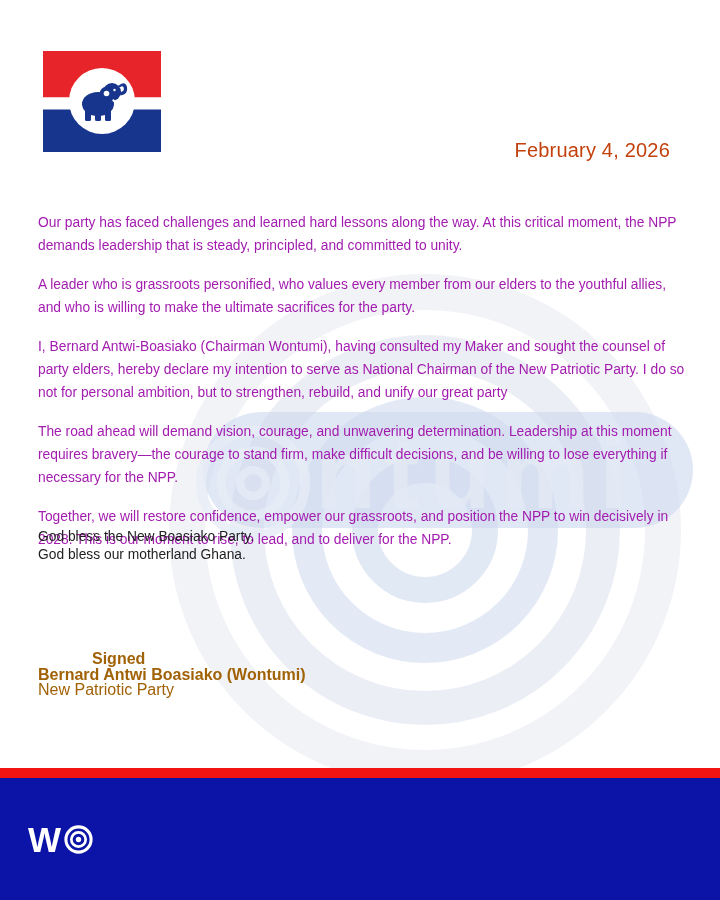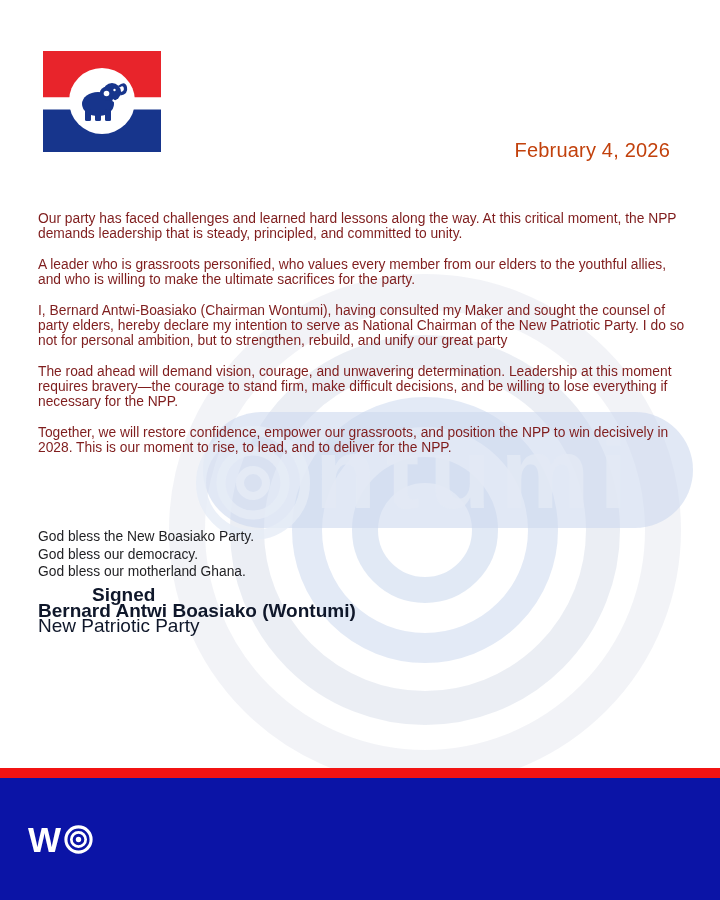--- a/index.html
+++ b/index.html
@@ -14,26 +14,26 @@
 
   
   .flag{position:absolute;left:43px;top:51px;width:118px;height:101px;}
 
   
   .date{position:absolute;top:139px;left:0;width:670px;text-align:right;
         font-size:20px;letter-spacing:.2px;color:#c2410c;}
 
   
   .letter{position:absolute;top:211px;left:38px;width:652px;
-          font-size:13.8px;line-height:15px;color:#7f1d1d;}
+          font-size:13.8px;line-height:23px;color:#a21caf;}
   .letter p{margin:0 0 16px 0;}
 
   .blessings{position:absolute;top:528px;left:38px;font-size:13.8px;line-height:17.6px;color:#1f1f22;}
 
-  .signature{position:absolute;top:588px;left:38px;font-size:19px;line-height:14.8px;color:#0f172a;}
+  .signature{position:absolute;top:652px;left:38px;font-size:16px;line-height:14.8px;color:#a16207;}
   .sig-label{font-weight:bold;margin-left:54px;margin-bottom:1px;}
   .sig-name{font-weight:bold;}
 
   
   .footer-stripe{position:absolute;left:0;top:768px;width:720px;height:10px;background:#f21313;}
   .footer-band{position:absolute;left:0;top:778px;width:720px;height:122px;background:#0b14a6;
                display:flex;align-items:center;justify-content:space-between;
                padding:0 58px 0 28px;box-sizing:border-box;color:#fff;}
   .brand{display:flex;align-items:center;font-size:35px;font-weight:bold;letter-spacing:.5px;line-height:1;}
   .brand .o-target{margin:0 1px;}
@@ -91,21 +91,20 @@
     <div class="letter">
       <p>Our party has faced challenges and learned hard lessons along the way. At this critical moment, the NPP demands leadership that is steady, principled, and committed to unity.</p>
       <p>A leader who is grassroots personified, who values every member from our elders to the youthful allies, and who is willing to make the ultimate sacrifices for the party.</p>
       <p>I, Bernard Antwi-Boasiako (Chairman Wontumi), having consulted my Maker and sought the counsel of party elders, hereby declare my intention to serve as National Chairman of the New Patriotic Party. I do so not for personal ambition, but to strengthen, rebuild, and unify our great party</p>
       <p>The road ahead will demand vision, courage, and unwavering determination. Leadership at this moment requires bravery—the courage to stand firm, make difficult decisions, and be willing to lose everything if necessary for the NPP.</p>
       <p>Together, we will restore confidence, empower our grassroots, and position the NPP to win decisively in 2028. This is our moment to rise, to lead, and to deliver for the NPP.</p>
     </div>
 
     <div class="blessings">
       <div>God bless the New Boasiako Party.</div>
-      <div>God bless our democracy.</div>
       <div>God bless our motherland Ghana.</div>
     </div>
 
     <div class="signature">
       <div class="sig-label">Signed</div>
       <div class="sig-name">Bernard Antwi Boasiako (Wontumi)</div>
       <div>New Patriotic Party</div>
     </div>
 
     <div class="footer-stripe"></div>

